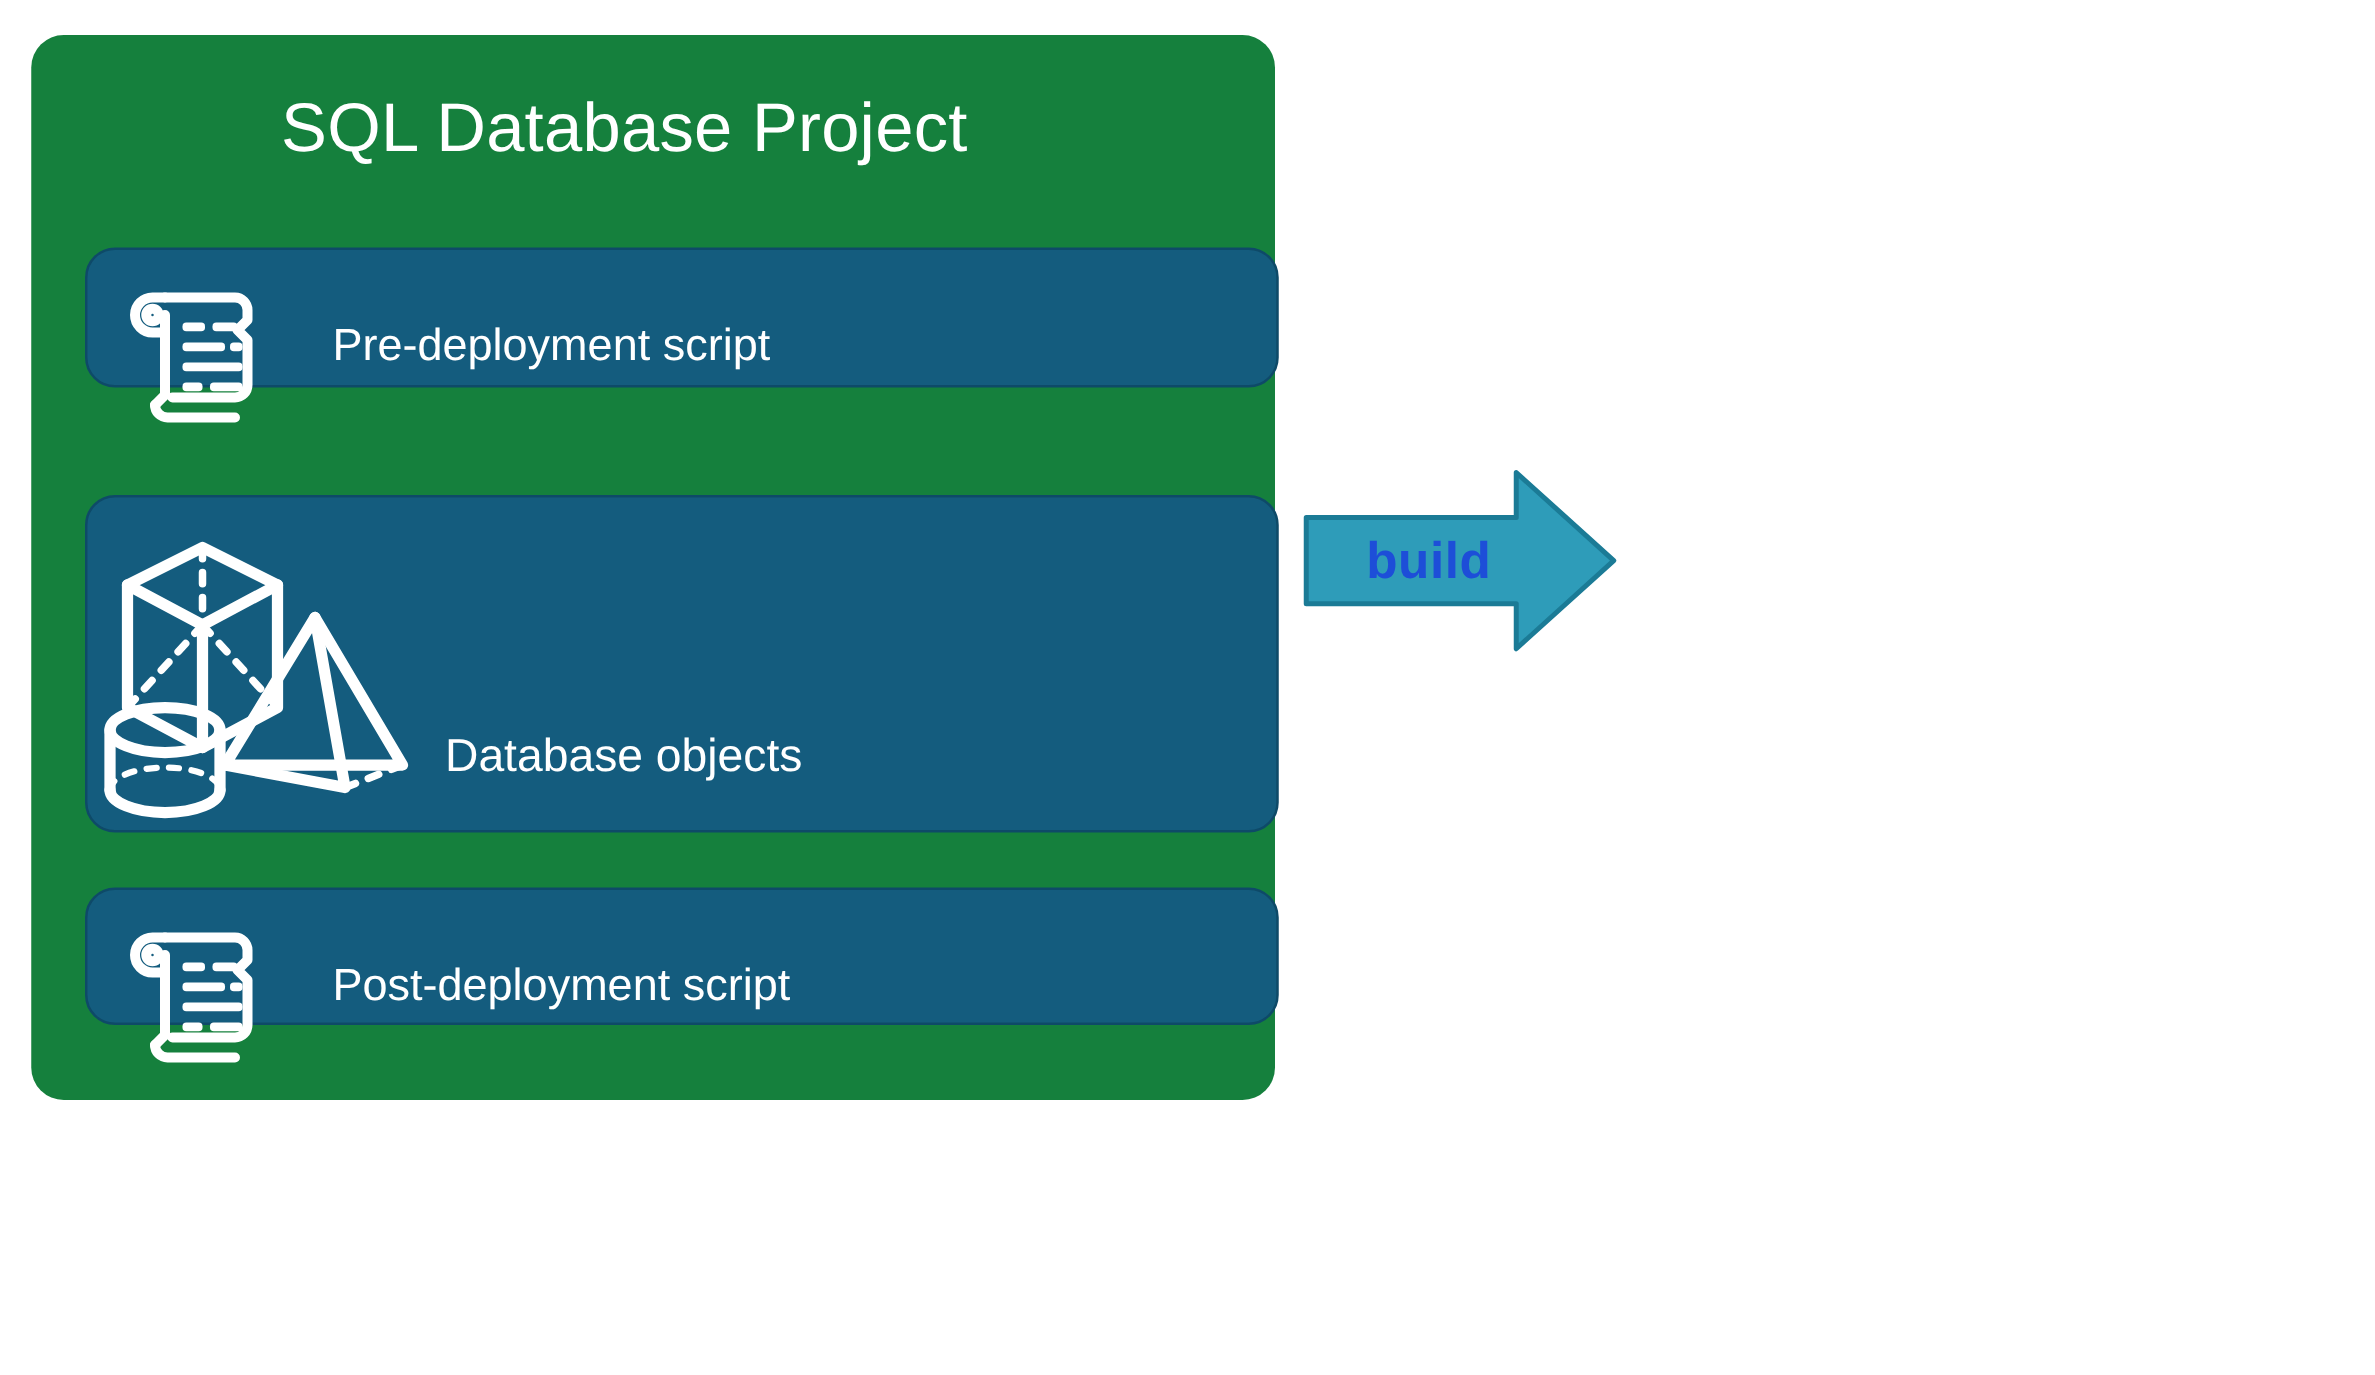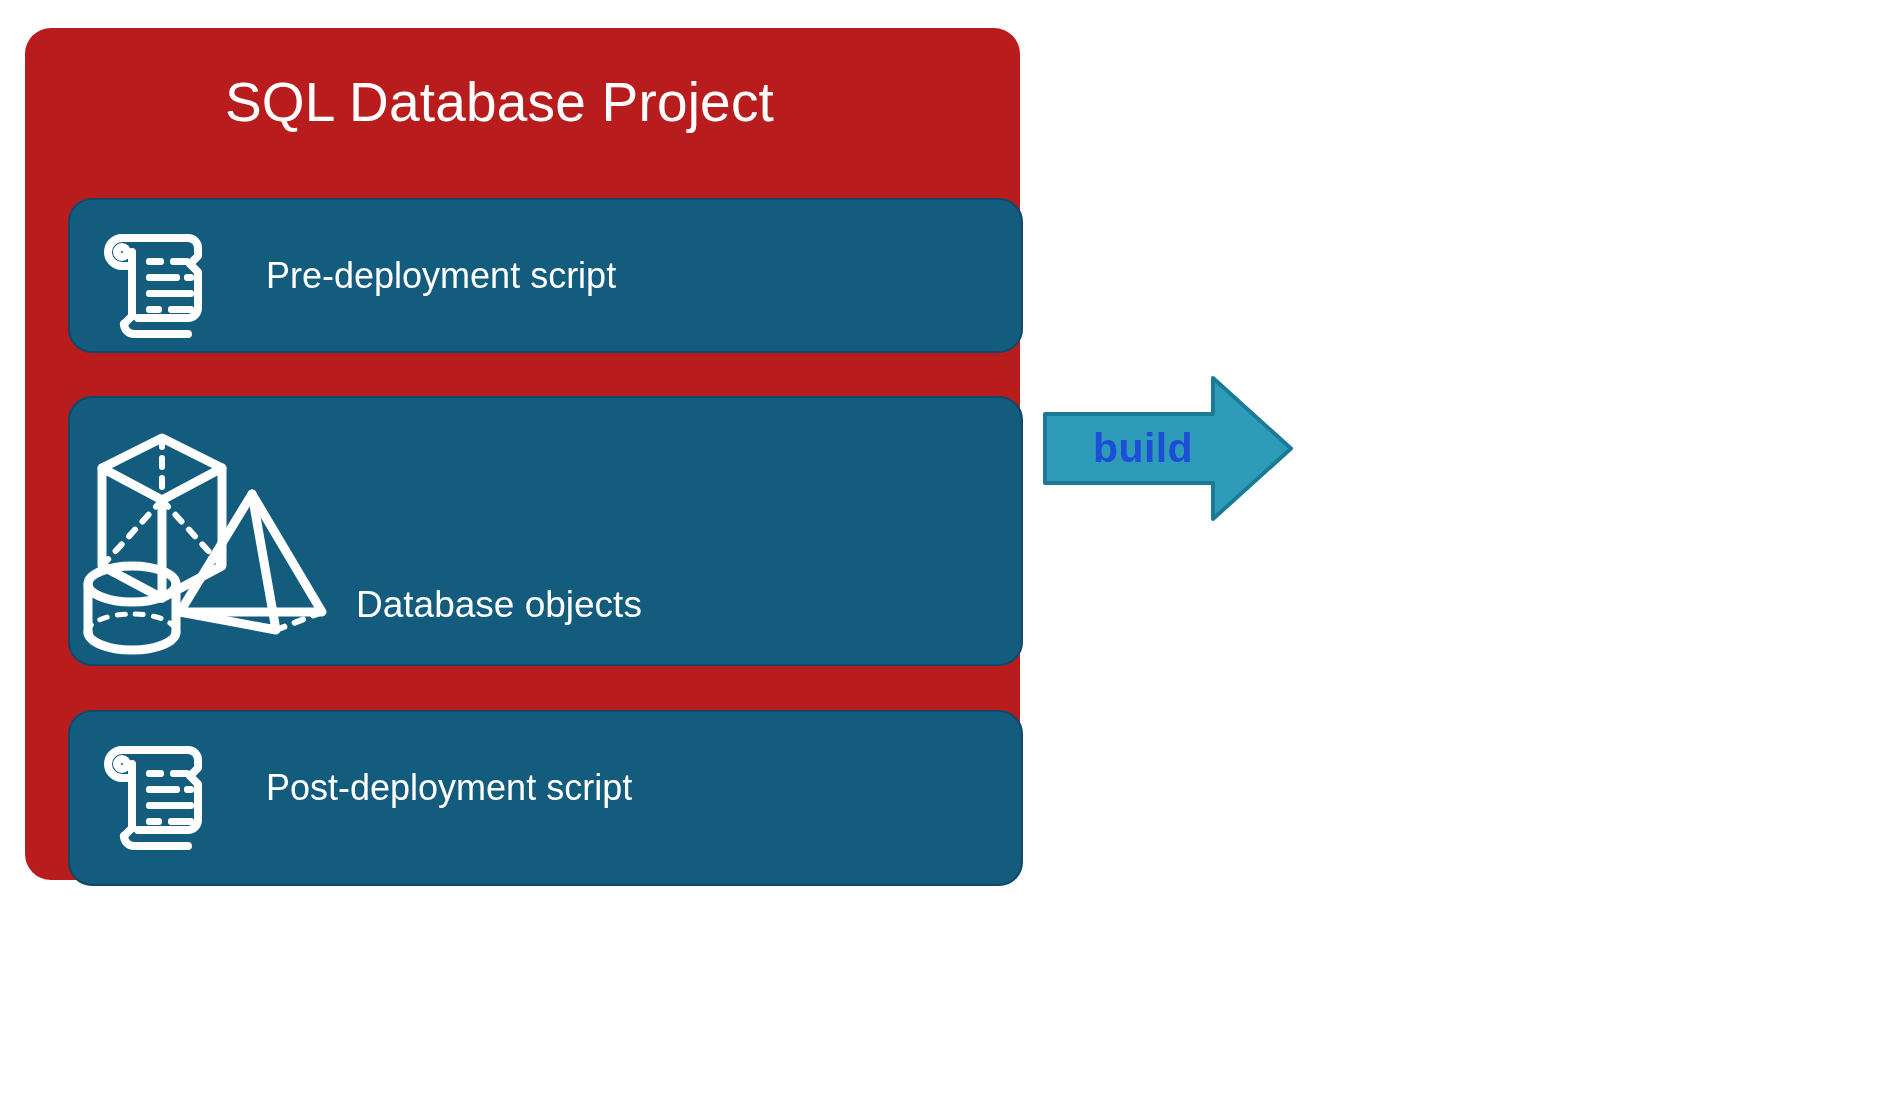--- a/index.html
+++ b/index.html
@@ -10,21 +10,21 @@
     overflow:hidden;
     position:relative;
   }
   #stage{position:absolute;left:0;top:0;width:1900px;height:1100px;}
 
   
   .project-card{
     position:absolute;
     left:25px; top:28px;
     width:995px; height:852px;
-    background:#b91c1c;
+    background:#15803d;
     border-radius:26px;
     box-sizing:border-box;
   }
   .project-title{
     position:absolute;
     left:0; top:42px;
     width:995px;
     text-align:center;
     color:#ffffff;
     font-size:55px;
@@ -38,23 +38,23 @@
   
   .item-card{
     position:absolute;
     left:43px;
     width:955px;
     background:#145C7E;
     border:2px solid #0E4A68;
     border-radius:24px;
     box-sizing:border-box;
   }
-  #card-pre  { top:170px;  height:155px; }
+  #card-pre  { top:170px;  height:112px; }
   #card-obj  { top:368px;  height:270px; }
-  #card-post { top:682px;  height:176px; }
+  #card-post { top:682px;  height:110px; }
 
   .item-label{
     position:absolute;
     color:#ffffff;
     font-size:36px;
     line-height:48px;
     font-weight:400;
     white-space:pre;
   }
   #card-pre .item-label  { left:196px; top:52px; }

